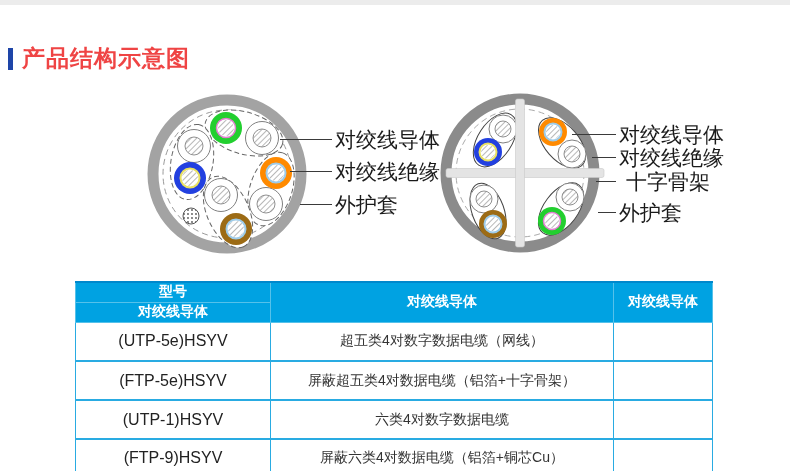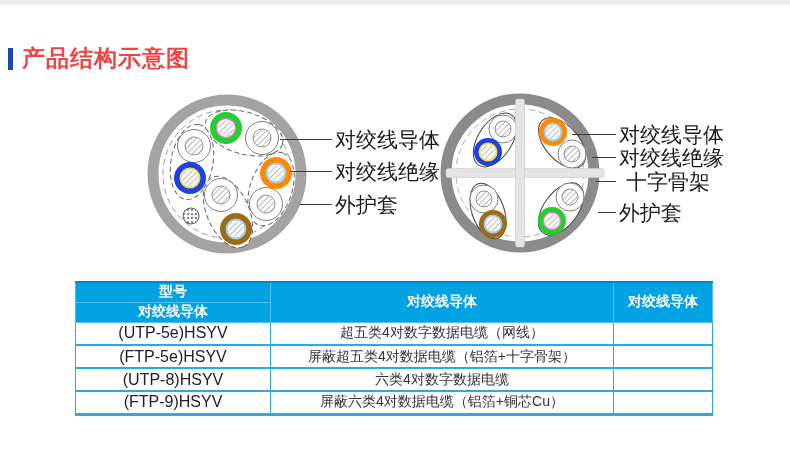--- a/index.html
+++ b/index.html
@@ -39,21 +39,21 @@
   }
   .spec-table thead th{
     background:var(--table_header_bg,#00a2e2);
     color:#ffffff; font-size:14px; font-weight:bold;
     border:1px solid var(--table_header_divider,#55c1ea);
     height:20px; padding:0; text-align:center;
   }
   .spec-table tbody td{
     border:1px solid var(--table_border,#29abe2);
     border-bottom-width:2px;
-    height:23px; padding:0 4px; text-align:center;
+    height:39px; padding:0 4px; text-align:center;
     font-size:14px; color:var(--table_text,#333333); background:#fff;
     overflow:hidden; white-space:nowrap;
   }
   .spec-table tbody td.model-cell{ font-size:16px; color:#222; }
 </style>
 </head>
 <body>
 
 <div class="top-strip"></div>
 
@@ -223,21 +223,21 @@
       <td class="model-cell">(UTP-5e)HSYV</td>
       <td>超五类4对数字数据电缆（网线）</td>
       <td></td>
     </tr>
     <tr>
       <td class="model-cell">(FTP-5e)HSYV</td>
       <td>屏蔽超五类4对数据电缆（铝箔+十字骨架）</td>
       <td></td>
     </tr>
     <tr>
-      <td class="model-cell">(UTP-8)HSYV</td>
+      <td class="model-cell">(UTP-1)HSYV</td>
       <td>六类4对数字数据电缆</td>
       <td></td>
     </tr>
     <tr>
       <td class="model-cell">(FTP-9)HSYV</td>
       <td>屏蔽六类4对数据电缆（铝箔+铜芯Cu）</td>
       <td></td>
     </tr>
   </tbody>
 </table>

